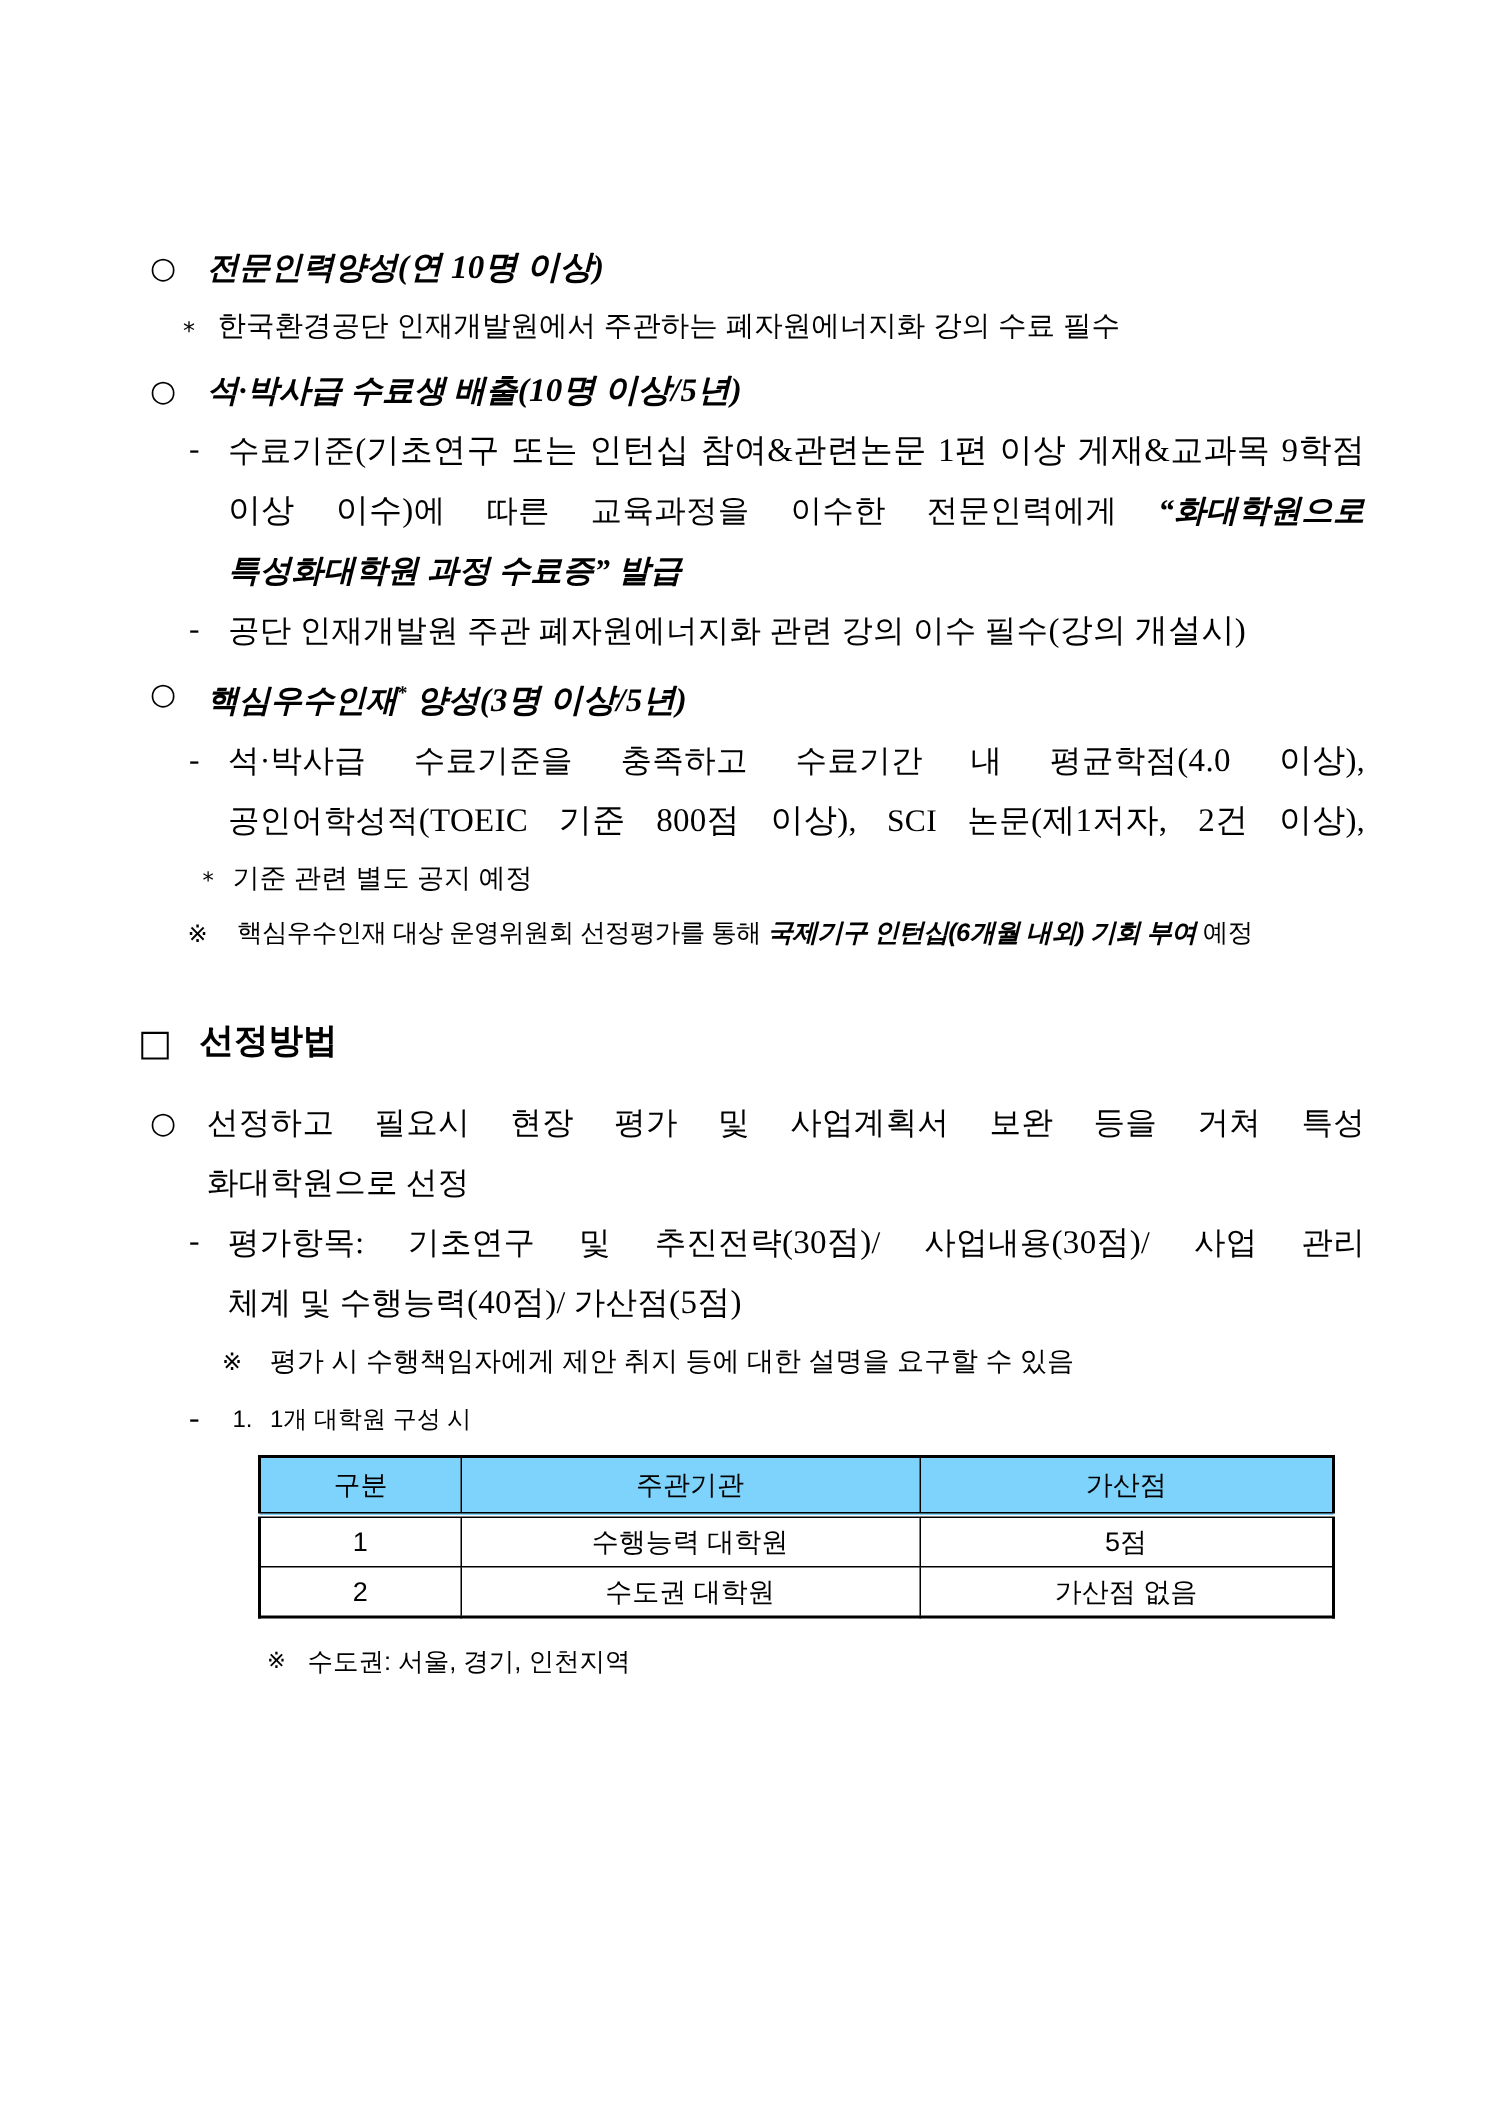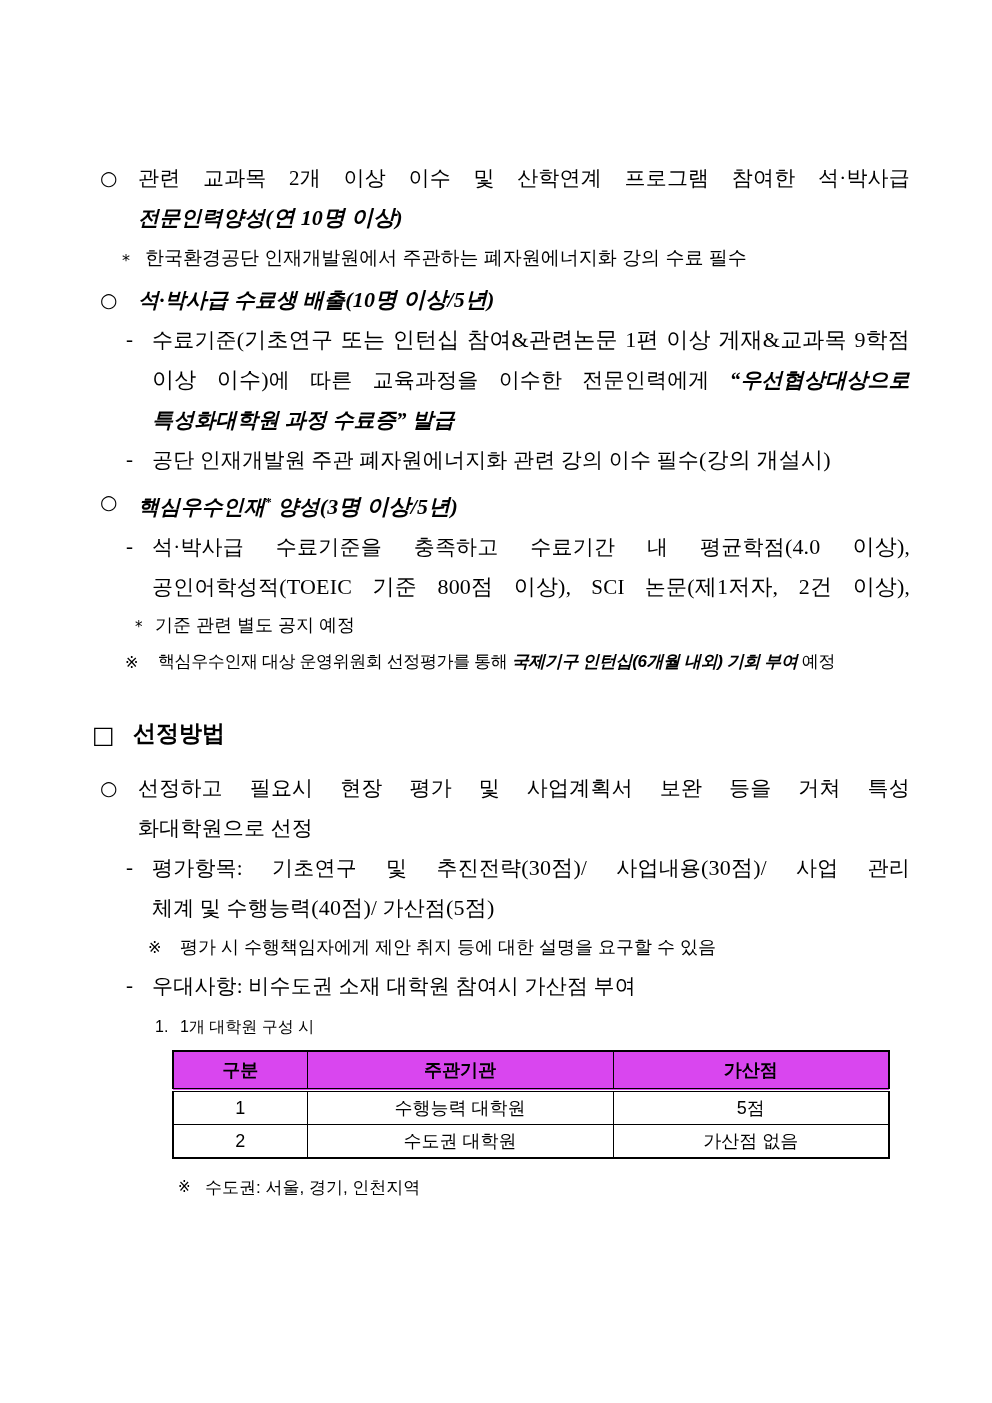--- a/index.html
+++ b/index.html
@@ -46,36 +46,36 @@
 
   
   .list-label { font-family:"Liberation Sans", sans-serif; font-size:16px;
                 line-height:26px; padding-left:88px; position:relative; margin-top:8px; }
   .list-label .num { position:absolute; left:63px; }
 
   
   table.grid { border-collapse:collapse; margin:10px 0 0 80px; width:716px;
                font-family:"Liberation Sans", sans-serif; font-size:18px;
                border:2px solid #000; table-layout:fixed; }
-  table.grid th { background:#d946ef; font-weight:700; height:34px;
+  table.grid th { background:#7dd3fc; font-weight:400; height:34px;
                   border:1px solid #000; border-bottom:4px double #000; text-align:center; }
   table.grid td { height:30px; border:1px solid #000; text-align:center; }
   col.c1 { width:134px; } col.c2 { width:306px; } col.c3 { width:276px; }
 
   .gap-sm { margin-top:2px; }
 </style>
 </head>
 <body>
 
 <div class="page">
   <div class="doc">
 
     <div class="para level1">
       <div class="line fill">
-        <span class="marker mk-circle">○</span><span>관련 교과목 2개 이상 이수 및 산학연계 프로그램 참여한 석·박사급</span>
+        <span class="marker mk-circle">○</span>
       </div>
       <div class="line">
         <span class="bd">전문인력양성</span><span class="bd sm">(연 10명 이상)</span>
       </div>
     </div>
 
     <div class="note note-course">
       <span class="marker">*</span><span>한국환경공단 인재개발원에서 주관하는 폐자원에너지화 강의 수료 필수</span>
     </div>
 
@@ -83,21 +83,21 @@
       <div class="line">
         <span class="marker mk-circle">○</span><span class="bd">석·박사급 수료생 배출</span><span class="bd sm">(10명 이상/5년)</span>
       </div>
     </div>
 
     <div class="para dash-item">
       <div class="line fill">
         <span class="marker mk-dash">-</span><span>수료기준</span><span class="sm">(기초연구 또는 인턴십 참여&amp;관련논문 1편 이상 게재&amp;교과목 9학점</span>
       </div>
       <div class="line fill">
-        <span class="sm">이상 이수)</span><span>에 따른 교육과정을 이수한 전문인력에게 </span><span class="bd">“우선협상대상으로</span>
+        <span class="sm">이상 이수)</span><span>에 따른 교육과정을 이수한 전문인력에게 </span><span class="bd">“화대학원으로</span>
       </div>
       <div class="line">
         <span class="bd">특성화대학원 과정 수료증” 발급</span>
       </div>
     </div>
 
     <div class="para dash-item">
       <div class="line">
         <span class="marker mk-dash">-</span><span>공단 인재개발원 주관 폐자원에너지화 관련 강의 이수 필수</span><span class="sm">(강의 개설시)</span>
       </div>
@@ -150,21 +150,21 @@
         <span>체계 및 수행능력</span><span class="sm">(40점)</span><span>/ 가산점</span><span class="sm">(5점)</span>
       </div>
     </div>
 
     <div class="note note-explain">
       <span class="marker">※</span><span>평가 시 수행책임자에게 제안 취지 등에 대한 설명을 요구할 수 있음</span>
     </div>
 
     <div class="para dash-item">
       <div class="line">
-        <span class="marker mk-dash">-</span><span>우대사항: 비수도권 소재 대학원 참여시 가산점 부여</span>
+        <span class="marker mk-dash">-</span>
       </div>
     </div>
 
     <div class="list-label">
       <span class="num">1.</span><span>1개 대학원 구성 시</span>
     </div>
 
     <table class="grid">
       <colgroup>
           <col class="c1">

